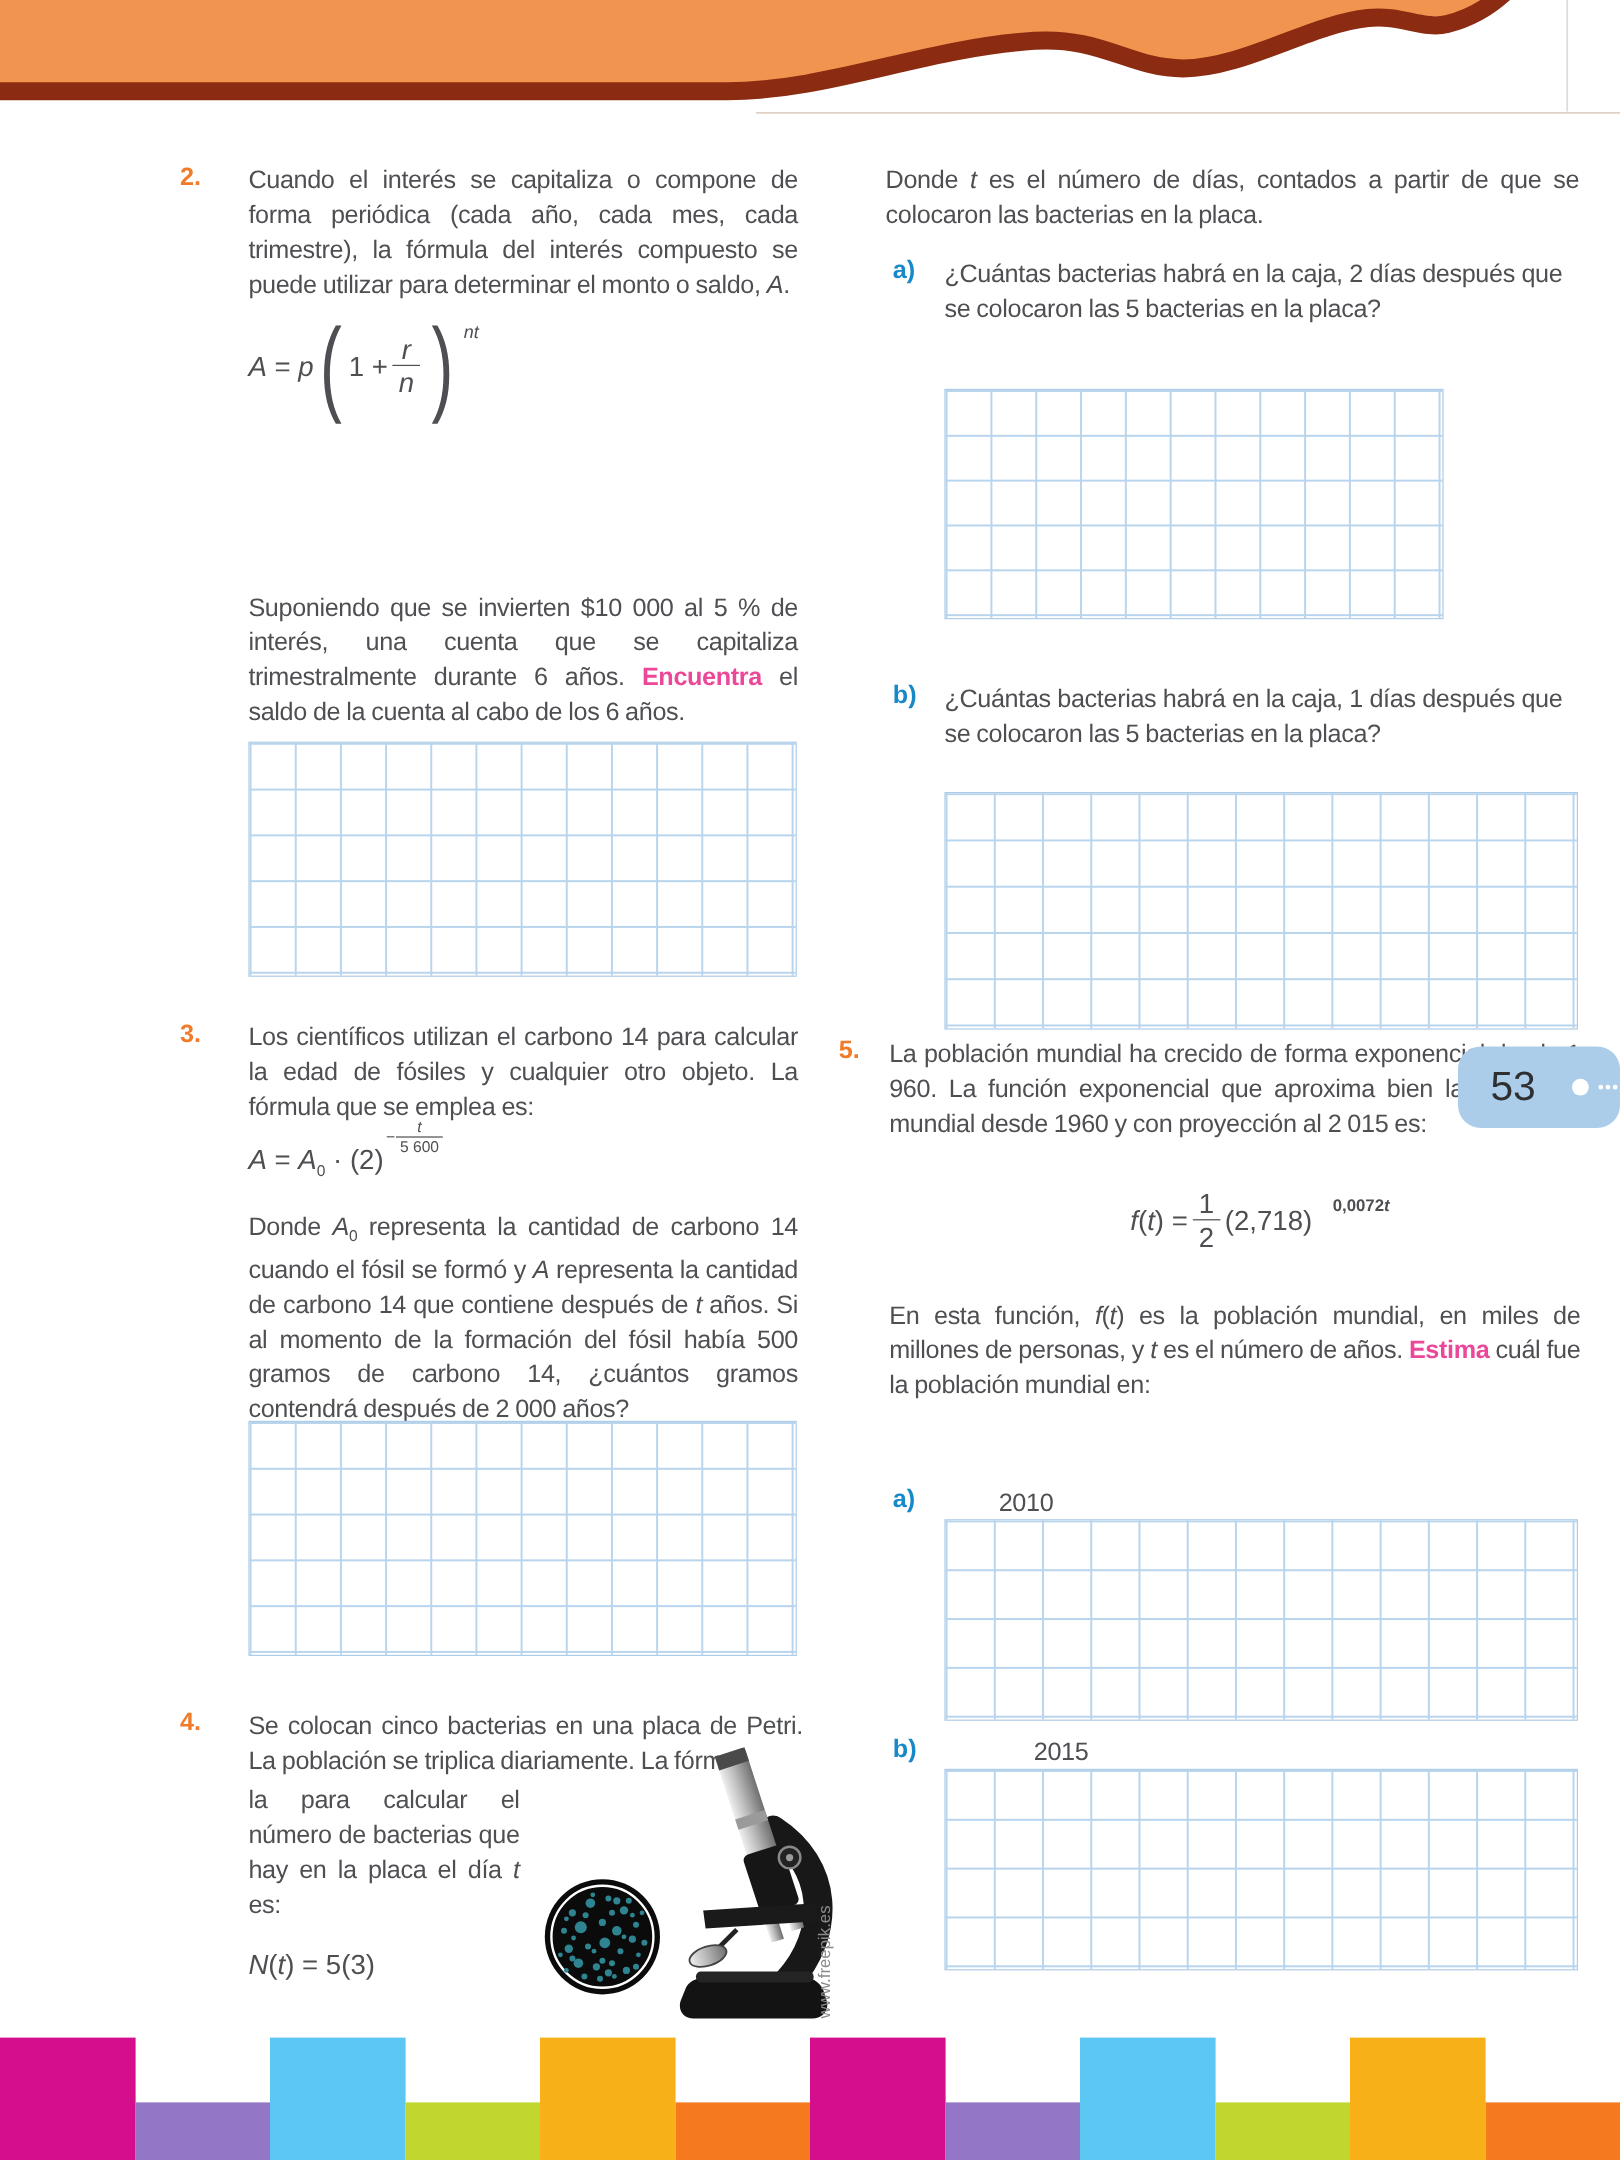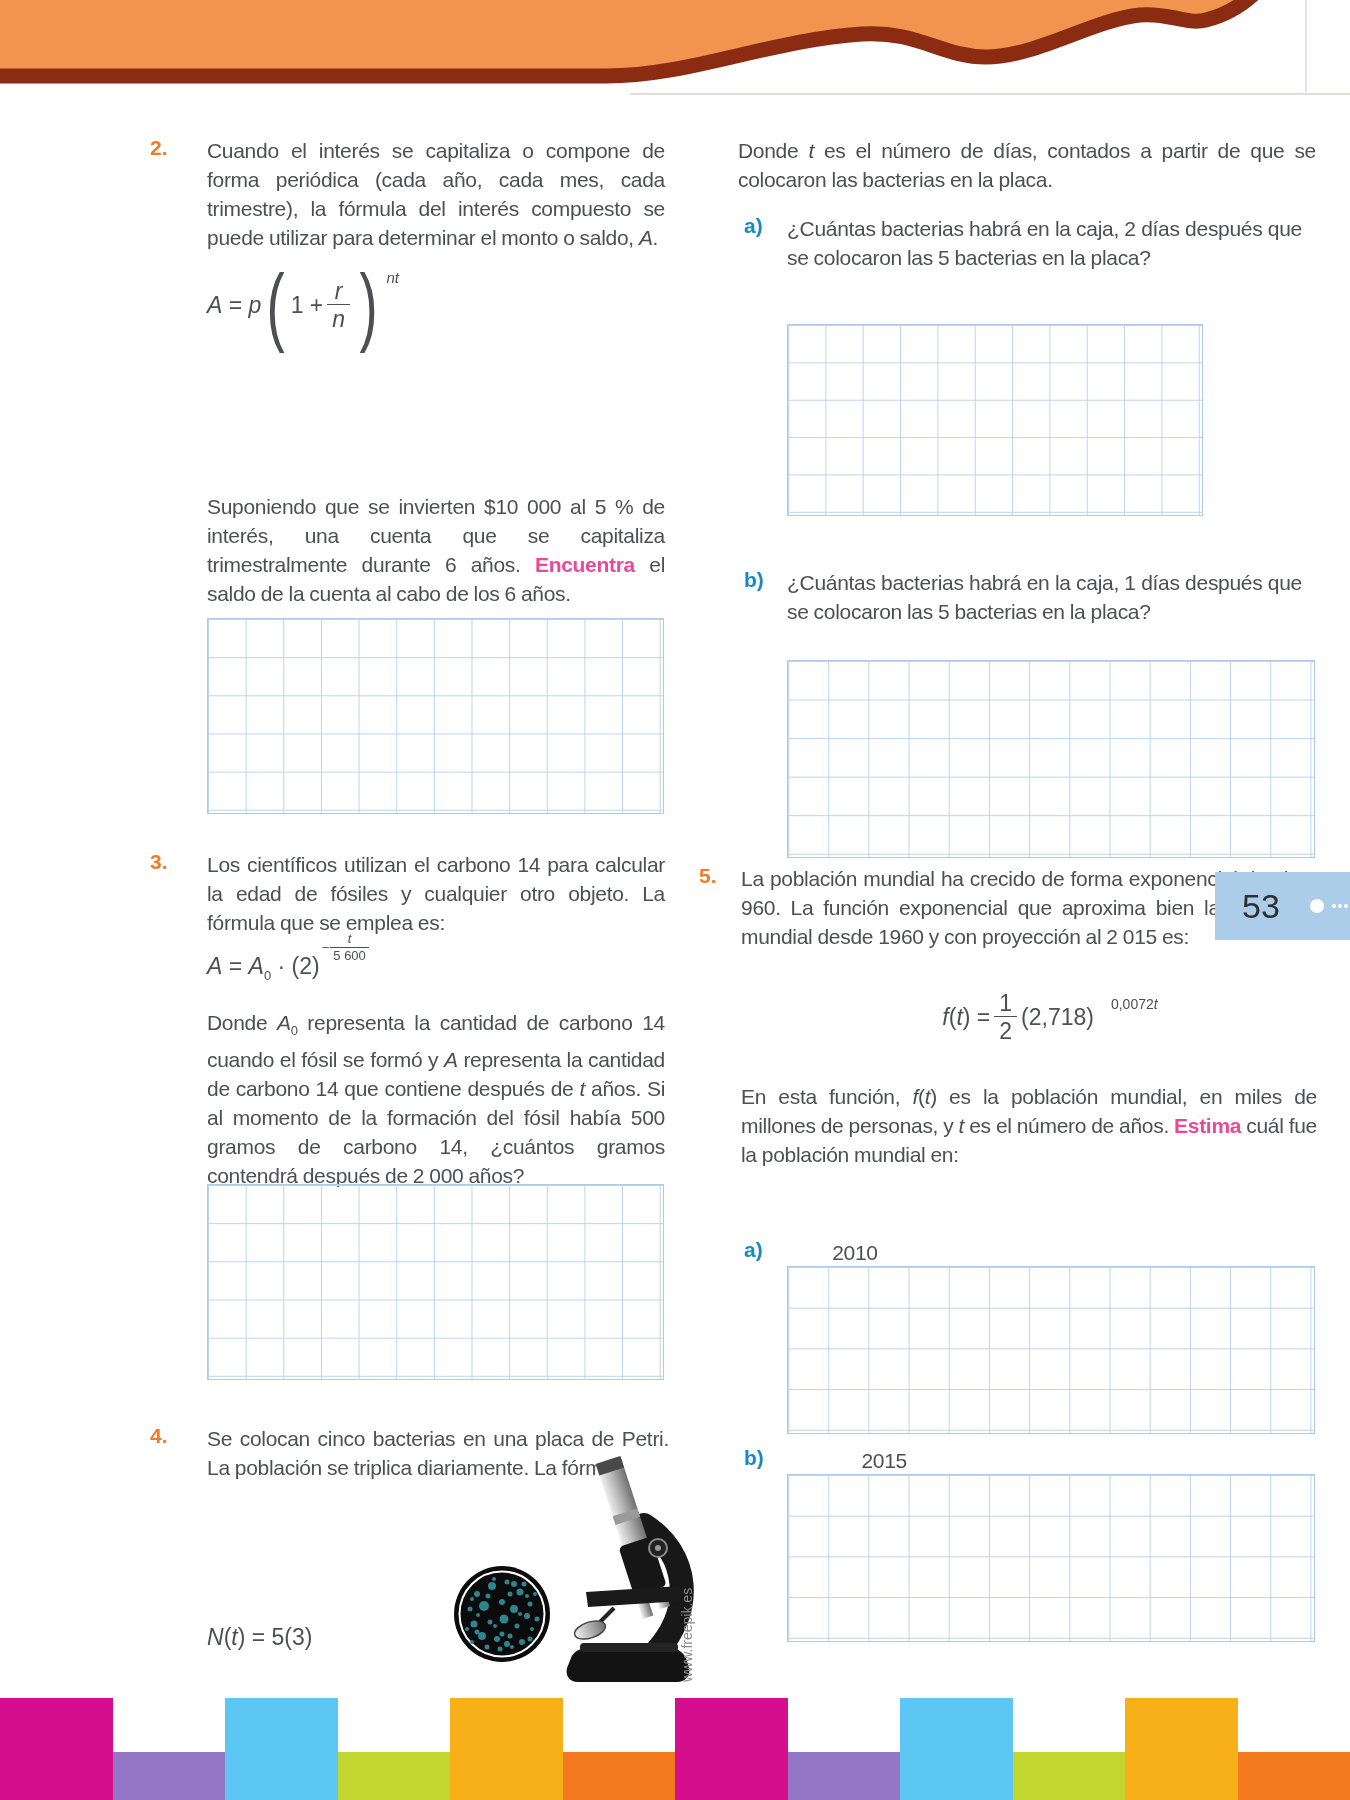--- a/index.html
+++ b/index.html
@@ -19,21 +19,21 @@
   .formula i{font-style:italic;}
   .frow{display:flex;align-items:center;}
   .bigparen{font-size:88px;font-weight:100;line-height:0.85;transform:scaleX(.62);color:#4e4f52;}
   .frac{display:inline-flex;flex-direction:column;align-items:center;line-height:1.15;margin:0 4px;}
   .frac .den{border-top:1.8px solid #4e4f52;padding:1px 5px 0 5px;}
   .frac .num{padding:0 5px;}
   .supexp{font-size:15px;position:relative;top:-34px;margin-left:3px;margin-top:12px;}
   .exp3{display:inline-flex;align-items:center;font-size:13px;position:relative;top:-20px;margin-left:2px;line-height:1.1;}
   .exp3 .frac{margin:0 1px;}
   .exp3 .den{border-top:1.2px solid #4e4f52;padding:1px 3px 0 3px;}
-  .supexp5{font-size:14px;position:relative;top:-13px;margin-left:17px;}
+  .supexp5{font-size:14px;position:relative;top:-13px;margin-left:17px;font-weight:bold;}
   .badge{position:absolute;left:1215px;top:872px;width:135px;height:68px;background:#accdea;
          display:flex;align-items:center;}
   .badge .pnum{font-size:34px;color:#2e2f31;margin-left:27px;letter-spacing:0;}
   .badge .dot{width:14px;height:14px;border-radius:50%;background:#ffffff;margin-left:30px;}
   .badge .dots{flex:1;border-top:4px dotted #ffffff;margin:0 2px 0 8px;}
   .fblock{position:absolute;width:113px;}
   .fblock.tall{top:1698px;height:102px;}
   .fblock.short{top:1752px;height:48px;}
   sub{font-size:13px;}
 </style>
@@ -85,20 +85,21 @@
       </span>
     </span>
   </div>
 
   <div class="para" style="left:207px;top:1008px;width:458px">Donde <i>A</i><sub>0</sub> representa la cantidad de carbono 14 cuando el fósil se formó y <i>A</i> representa la cantidad de carbono 14 que contiene después de <i>t</i> años. Si al momento de la formación del fósil había 500 gramos de carbono 14, ¿cuántos gramos contendrá después de 2 000 años?</div>
 
   <div class="answer-grid" style="left:207px;top:1184px;width:455px;height:194px;background-size:37.65px 38.16px"></div>
 
   <div class="itemnum" style="left:150px;top:1424px">4.</div>
   <div class="para" style="left:207px;top:1424px;width:462px">Se colocan cinco bacterias en una placa de Petri. La población se triplica diariamente. La fórmu-</div>
+  <div class="para" style="left:207px;top:1486px;width:226px">la para calcular el número de bacterias que hay en la placa el día <i>t</i> es:</div>
   <div class="formula" style="left:207px;top:1624px"><i>N</i>(<i>t</i>) = 5(3)</div>
 
   <svg class="abs" style="left:438px;top:1450px" width="262" height="240" viewBox="0 0 262 240">
     <defs>
       <linearGradient id="silver" x1="0" y1="0" x2="1" y2="0">
         <stop offset="0" stop-color="#efefef"></stop>
           <stop offset="0.45" stop-color="#b9b9b9"></stop>
         <stop offset="1" stop-color="#6f6f6f"></stop>
       </linearGradient>
     </defs>
@@ -199,21 +200,21 @@
   <div class="para" style="left:741px;top:1082px;width:576px">En esta función, <i>f</i>(<i>t</i>) es la población mundial, en miles de millones de personas, y <i>t</i> es el número de años. <b>Estima</b> cuál fue la población mundial en:</div>
 
   <div class="ablabel" style="left:744px;top:1238px">a)</div>
   <div class="para" style="left:795px;top:1238px;width:120px;text-align:center">2010</div>
   <div class="answer-grid" style="left:787px;top:1266px;width:526px;height:166px;background-size:40.2px 40.7px"></div>
 
   <div class="ablabel" style="left:744px;top:1446px">b)</div>
   <div class="para" style="left:787px;top:1446px;width:120px;text-align:right">2015</div>
   <div class="answer-grid" style="left:787px;top:1474px;width:526px;height:166px;background-size:40.2px 40.7px"></div>
 
-  <div class="badge" style="background-color: rgb(172, 205, 234);">
+  <div class="badge" style="background-color: rgb(172, 205, 234); border-radius: 19px;">
     <span class="pnum">53</span>
     <span class="dot"></span>
     <span class="dots"></span>
   </div>
 
   <div>
     <div class="fblock tall" style="left: 0px; background-color: rgb(212, 14, 140);"></div>
     <div class="fblock short" style="left: 112.5px; background-color: rgb(147, 119, 198);"></div>
     <div class="fblock tall" style="left: 225px; background-color: rgb(91, 199, 242);"></div>
     <div class="fblock short" style="left: 337.5px; background-color: rgb(193, 215, 47);"></div>

